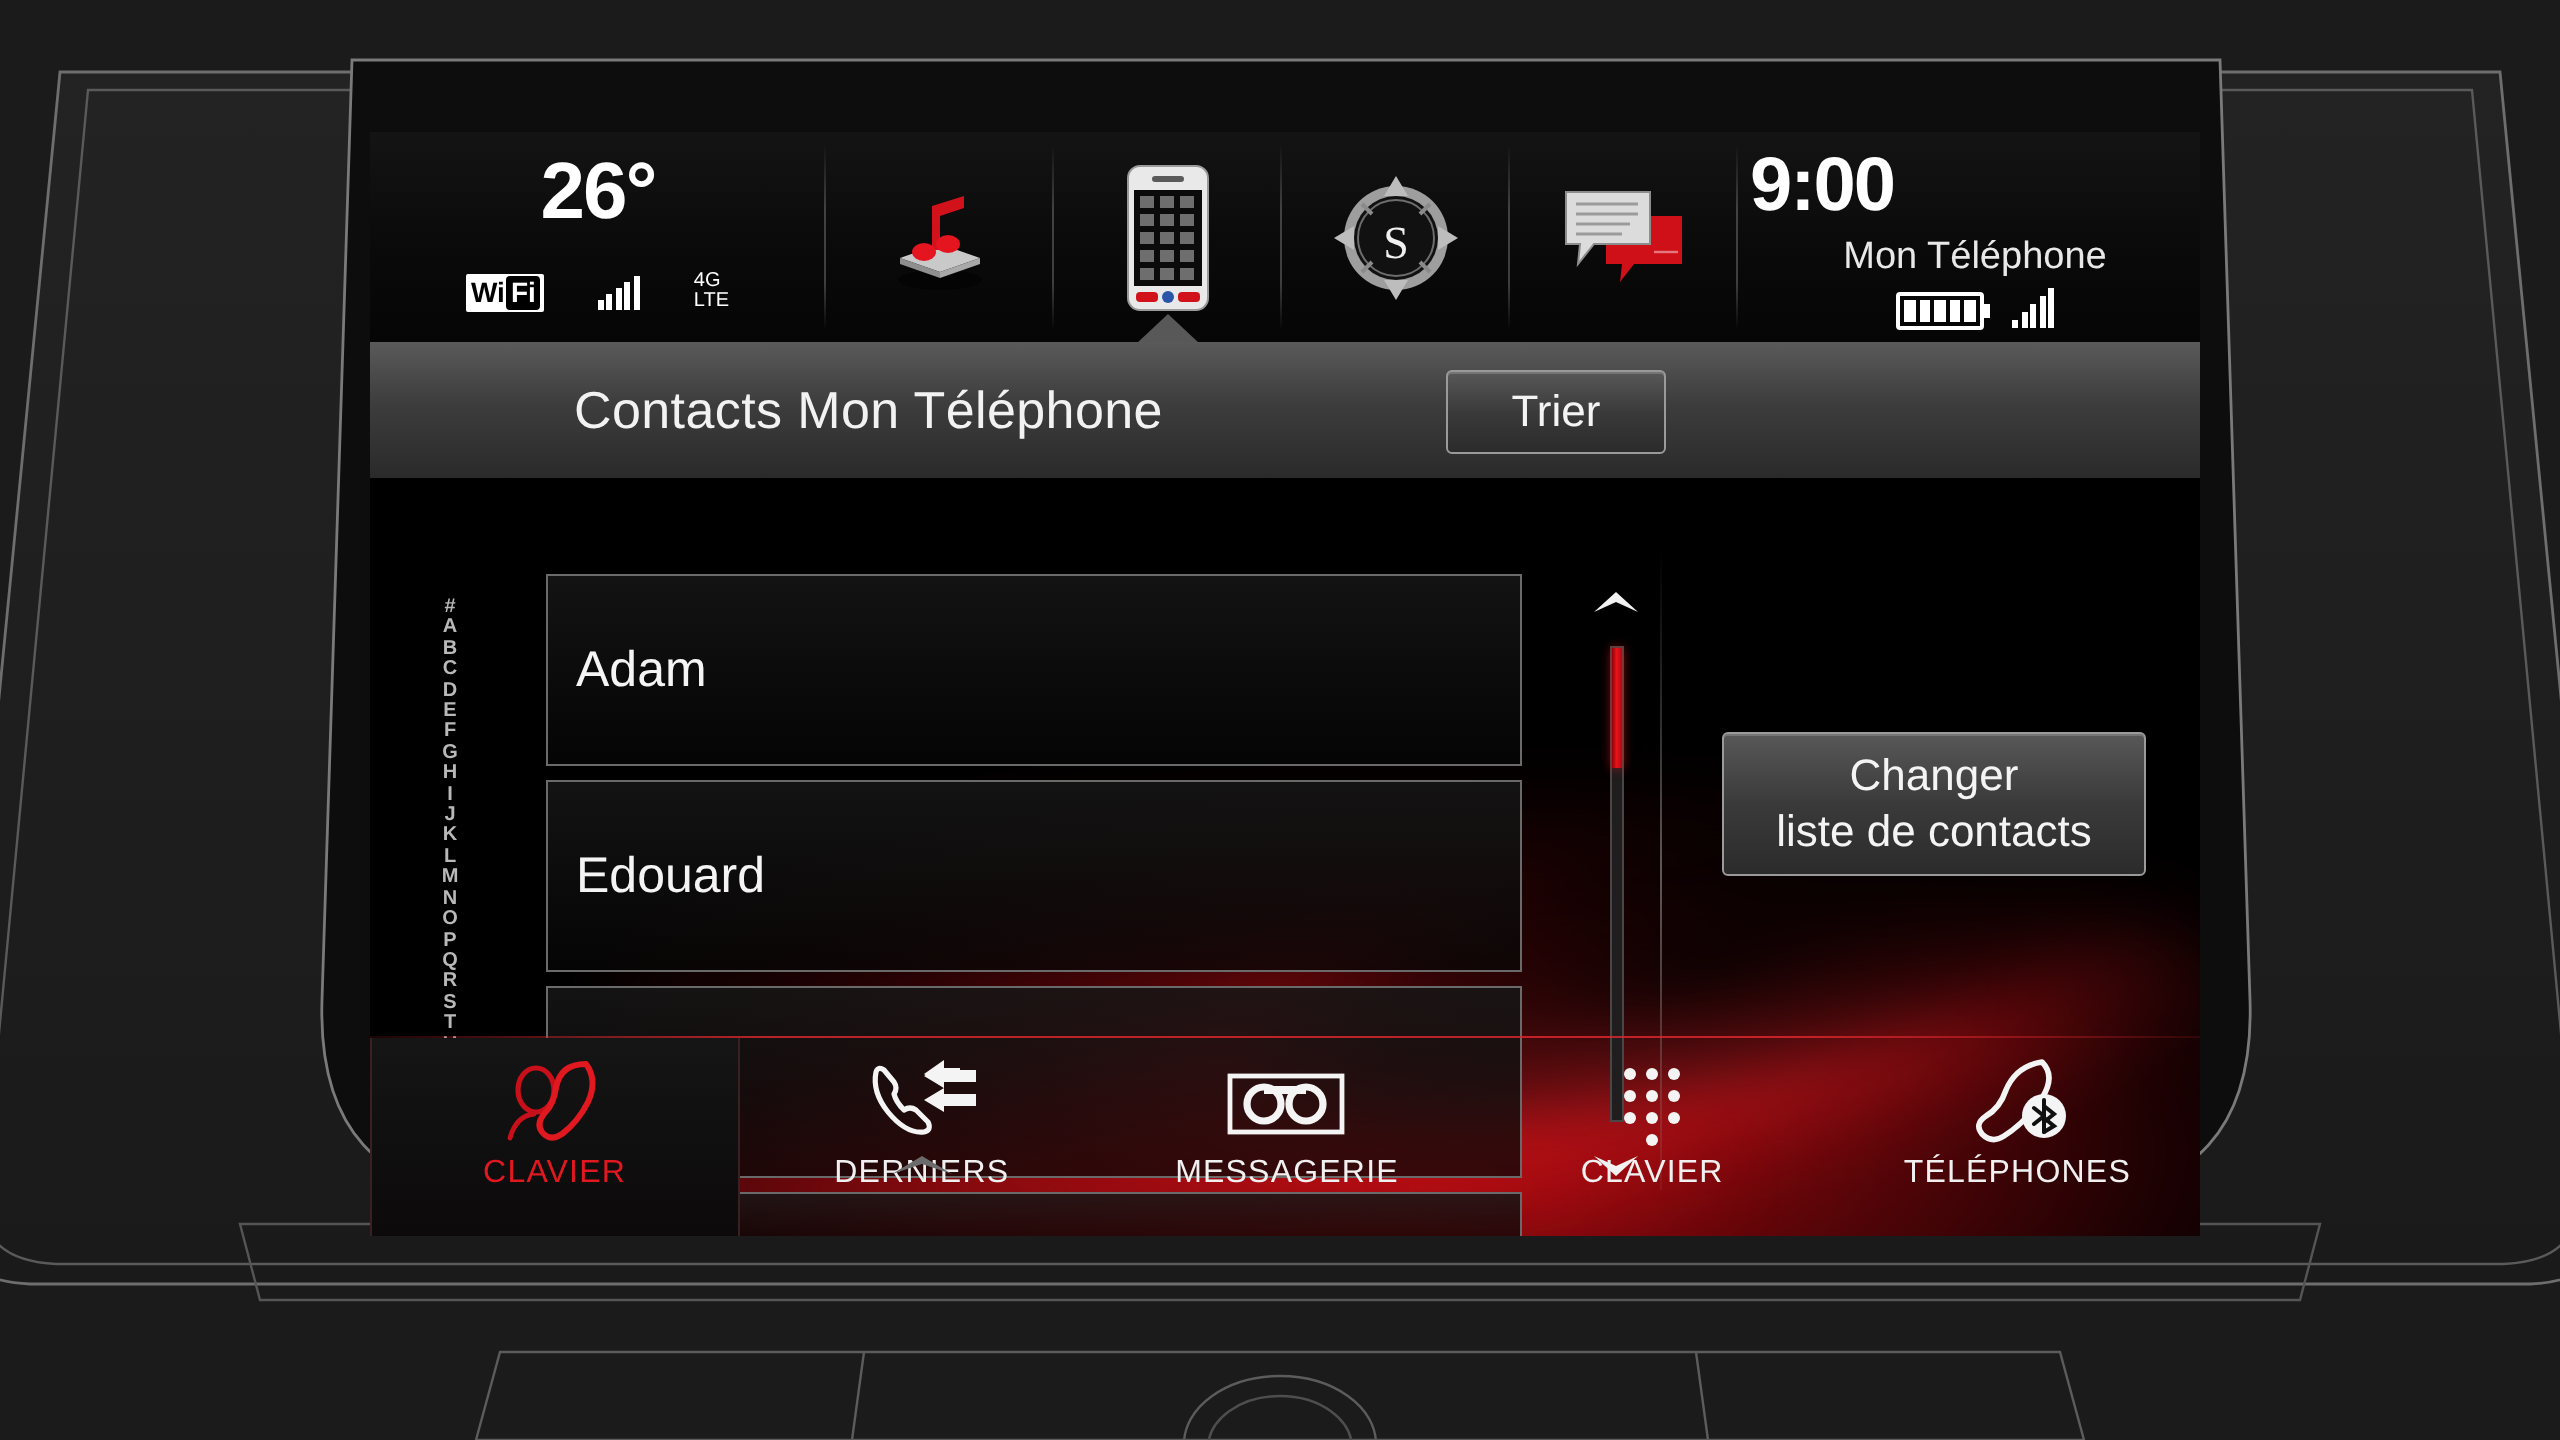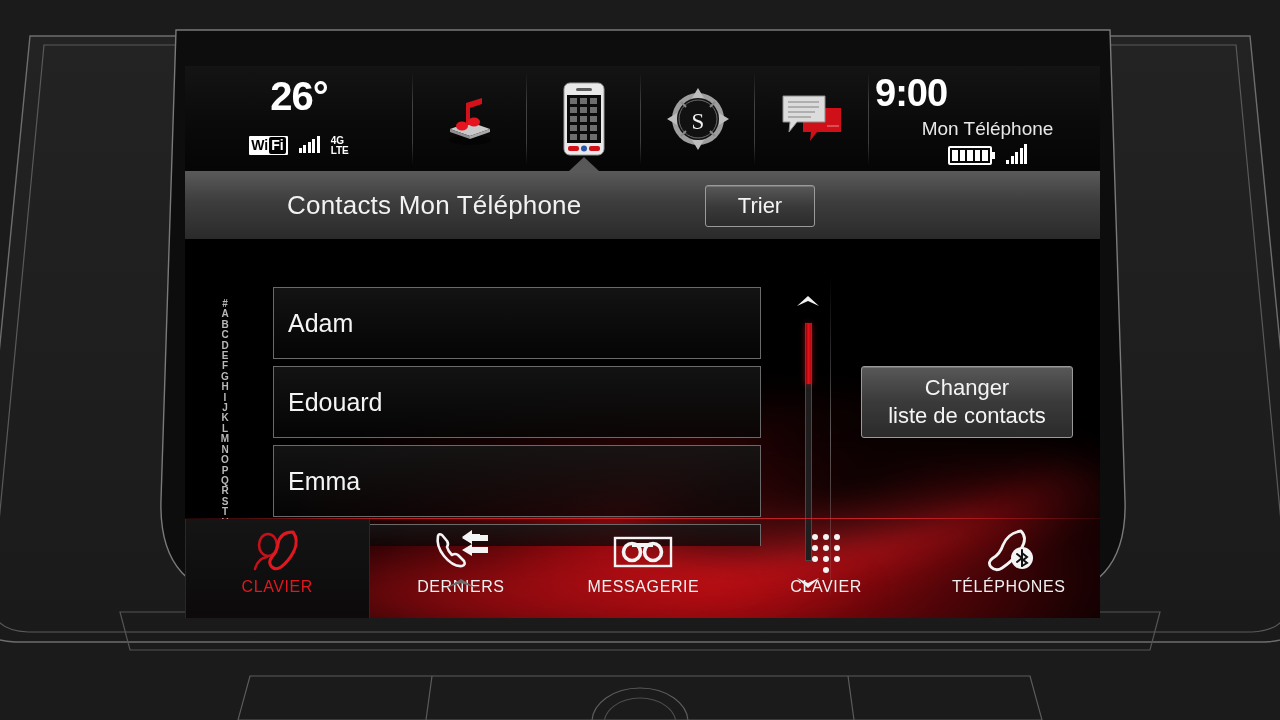--- a/index.html
+++ b/index.html
@@ -23,29 +23,29 @@
   .topbar { position:absolute; left:0; top:0; width:915px; height:105px;
             background:linear-gradient(#141414,#0a0a0a 55%,#050505); display:flex; }
   .tb-cell { position:relative; height:105px; }
   .tb-div { position:absolute; top:6px; width:1px; height:93px;
             background:linear-gradient(180deg,rgba(255,255,255,0) 0%,rgba(255,255,255,.22) 35%,rgba(255,255,255,.22) 75%,rgba(255,255,255,0) 100%); }
 
   .tb-left { width:228px; }
   .temp { position:absolute; left:0; top:8px; width:228px; text-align:center;
           color:#fff; font-size:40px; font-weight:bold; letter-spacing:-1px; }
   .statusrow { position:absolute; left:0; top:70px; width:228px;
-               display:flex; justify-content:center; gap:11px; }
+               display:flex; align-items:center; justify-content:center; gap:27px; }
   .wifi-badge { background:#fff; color:#000; font-size:14px; font-weight:bold;
                 padding:0 2px; line-height:17px; height:19px; display:flex; align-items:center; gap:1px;
                 border-radius:1px; }
   .wifi-badge i { font-style:normal; }
   .wifi-badge .inv { background:#000; color:#fff; padding:0 2px; border-radius:2px; }
   .bars { display:flex; align-items:flex-end; gap:1.5px; height:17px; }
   .bars span { width:3px; background:#fff; }
-  .lte { color:#fff; font-size:10px; font-weight:bold; line-height:10px; text-align:left; }
+  .lte { color:#fff; font-size:10px; font-weight:normal; line-height:10px; text-align:left; }
 
   .tb-icon { width:114px; display:flex; align-items:center; justify-content:center; }
   .tb-icon.active::after {
     content:""; position:absolute; left:50%; bottom:-1px; transform:translateX(-50%);
     border-left:16px solid transparent; border-right:16px solid transparent;
     border-bottom:15px solid #585858;
   }
 
   .tb-right { width:225px; margin-left:auto; }
   .clock { position:absolute; left:0; top:6px; width:225px; 
@@ -63,21 +63,21 @@
   .titlebar { position:absolute; left:0; top:105px; width:1097px; height:68px;
               background:linear-gradient(#5a5a5a,#3d3d3d 45%,#2a2a2a); }
   .page-title { position:absolute; left:102px; top:19px; color:#f2f2f2;
                 font-size:26px; letter-spacing:.2px; }
   .btn {
     background:linear-gradient(#585858,#3a3a3a 50%,#2b2b2b);
     border:1px solid #9a9a9a; border-radius:3px; color:#f4f4f4;
     display:flex; align-items:center; justify-content:center; text-align:center;
     box-shadow:inset 0 1px 0 rgba(255,255,255,.18);
   }
-  .sort-btn { position:absolute; left:520px; top:14px; width:110px; height:42px; font-size:22px; }
+  .sort-btn { position:absolute; left:538px; top:14px; width:110px; height:42px; font-size:22px; }
 
   
   .body { position:absolute; left:0; top:173px; width:915px; height:379px;
           background:#000; overflow:hidden; }
   .glow1 { position:absolute; left:120px; top:150px; width:900px; height:340px;
            background:radial-gradient(ellipse at 45% 55%, rgba(196,12,18,.95) 0%, rgba(150,8,14,.62) 30%, rgba(80,4,8,.30) 55%, rgba(0,0,0,0) 76%);
            filter:blur(16px); }
   .glow2 { position:absolute; left:300px; top:215px; width:640px; height:150px;
            border-radius:50%;
            background:radial-gradient(ellipse at 50% 50%, rgba(255,40,48,.75) 0%, rgba(190,14,20,.35) 45%, rgba(0,0,0,0) 72%);
@@ -89,21 +89,21 @@
               border-radius:50%; background:radial-gradient(ellipse at 50% 50%, rgba(0,0,0,.92) 0%, rgba(0,0,0,.55) 50%, rgba(0,0,0,0) 78%);
               filter:blur(12px); transform:rotate(-14deg); }
 
   
   .alpha { position:absolute; left:30px; top:60px; width:20px;
            display:flex; flex-direction:column; align-items:center; }
   .alpha span { color:#b8b8b8; font-size:10px; line-height:10.4px; font-weight:bold; }
 
   
   .list { position:absolute; left:88px; top:48px; width:488px; height:320px; }
-  .row { position:relative; height:72px; margin-bottom:7px;
+  .row { position:relative; height:96px; margin-bottom:7px;
          border:1px solid #6a6a6a;
          background:linear-gradient(180deg, rgba(22,22,22,.86), rgba(6,6,6,.72));
          display:flex; align-items:center; }
   .row span { color:#f4f4f4; font-size:25px; padding-left:14px; }
   .row.partial { height:22px; overflow:hidden; border-bottom:none; }
 
   
   .sb { position:absolute; left:601px; top:48px; width:44px; height:310px; }
   .sb-arrow { position:absolute; left:0; width:44px; height:28px;
               display:flex; align-items:center; justify-content:center; }

